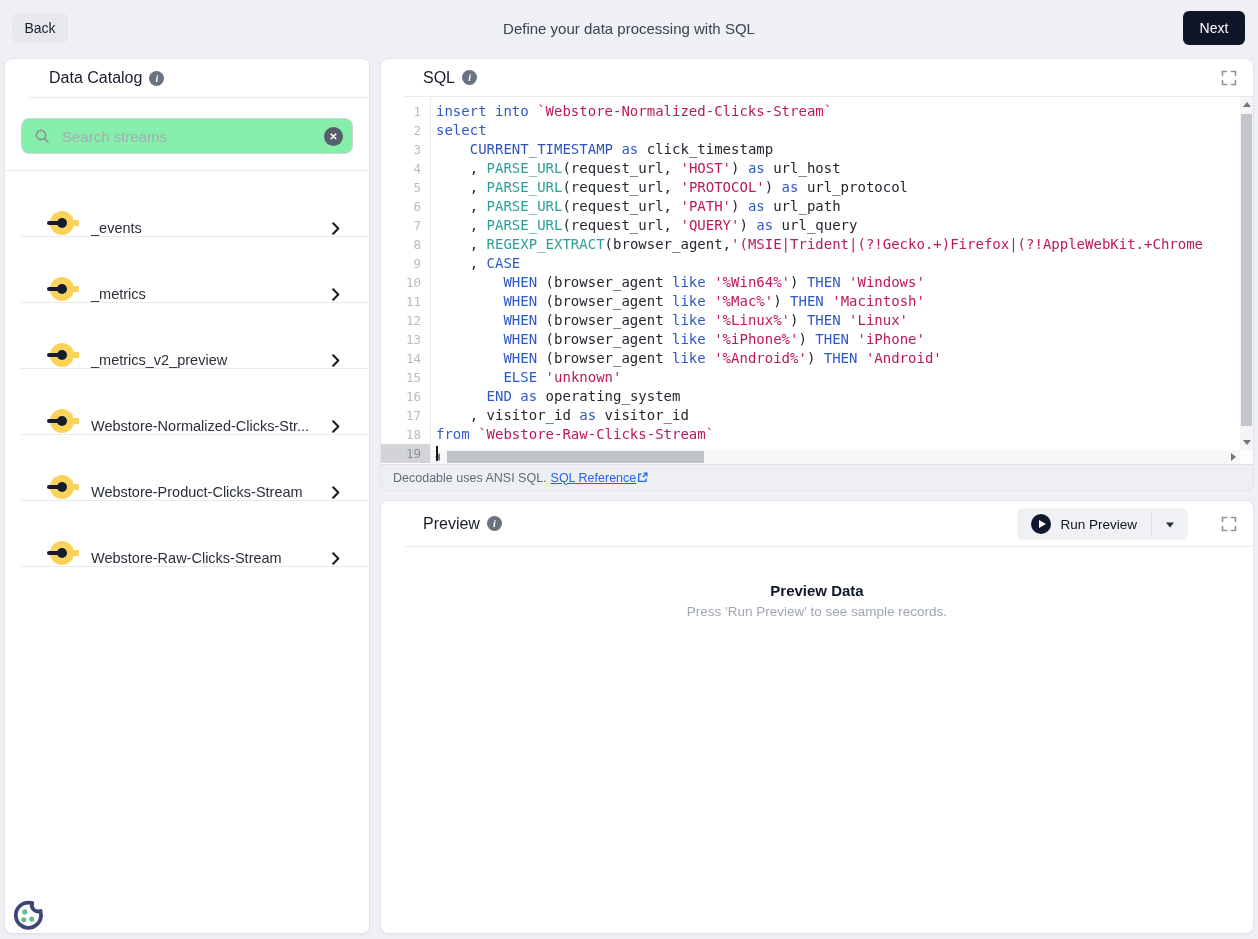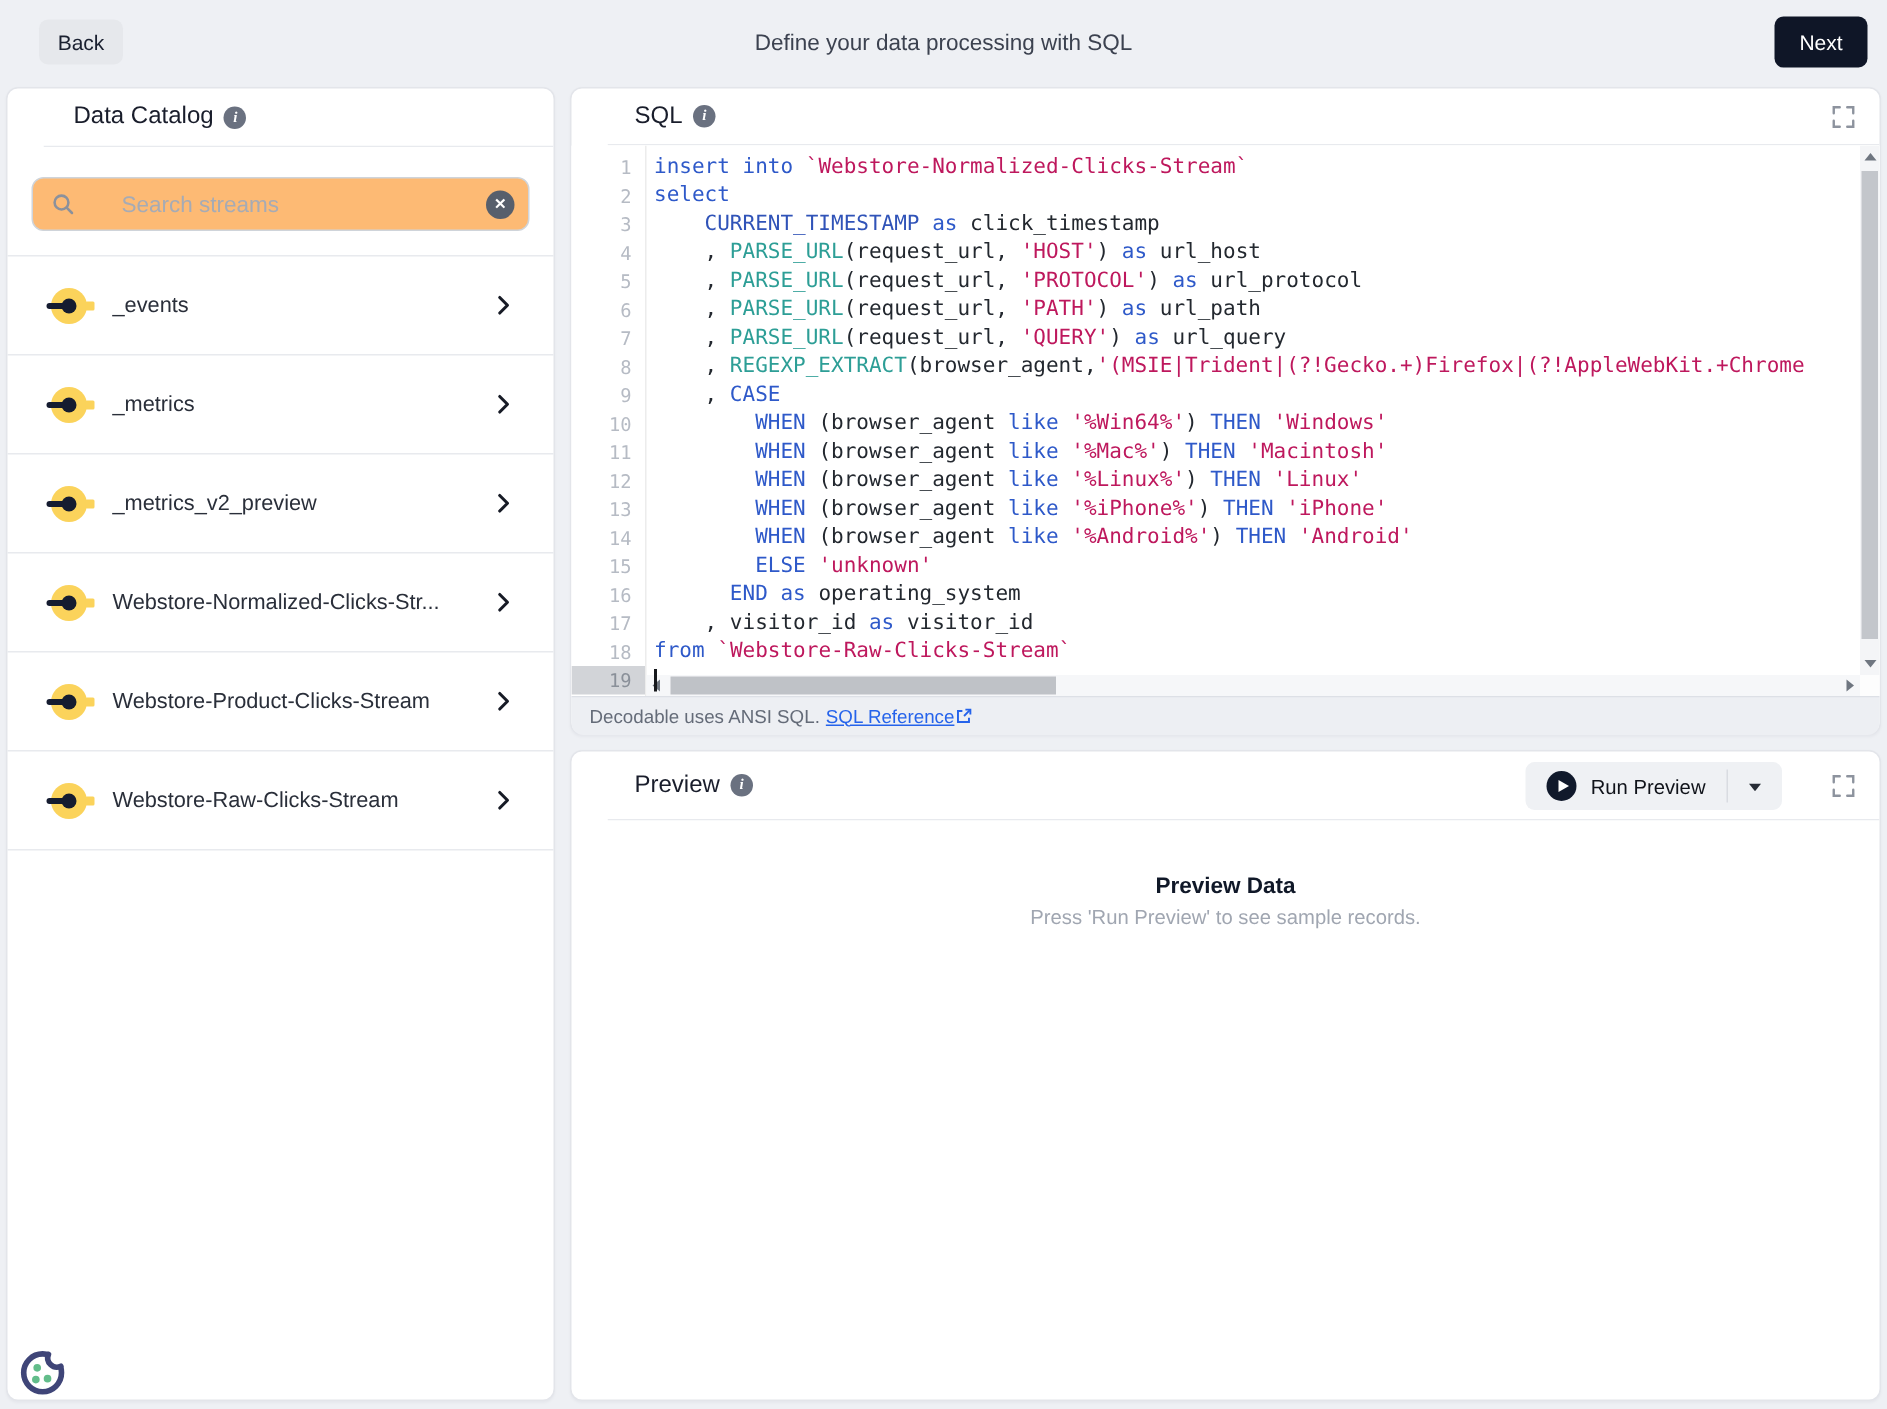--- a/index.html
+++ b/index.html
@@ -7,21 +7,21 @@
   body {
     background:#eef0f4;
     font-family:"Liberation Sans", sans-serif;
     color:#1c2230;
     position:relative;
     overflow:hidden;
   }
   
   .topbar { position:absolute; left:0; top:0; width:1258px; height:56px; }
   .back-btn {
-    position:absolute; left:26px; top:13px; width:56px; height:30px;
+    position:absolute; left:12px; top:13px; width:56px; height:30px;
     background:#e6e8ec; border:none; border-radius:6px;
     font:14px "Liberation Sans", sans-serif; color:#1a2030; cursor:pointer;
   }
   .page-title {
     position:absolute; left:0; right:0; top:20px; text-align:center;
     font-size:15px; color:#3c4250;
   }
   .next-btn {
     position:absolute; right:13px; top:11px; width:62px; height:34px;
     background:#0f1627; border:none; border-radius:6px;
@@ -40,31 +40,31 @@
   .info-icon { width:15px; height:15px; border-radius:50%; background:#6a7180; color:#fff;
                font:italic bold 10px "Liberation Serif", serif; display:inline-flex;
                align-items:center; justify-content:center; cursor:pointer; }
   .expand-btn { position:absolute; right:16px; top:50%; transform:translateY(-50%);
                 background:none; border:none; cursor:pointer; line-height:0; }
 
   
   .catalog-card .panel-header { height:39px; padding:0 20px; border-radius:8px 8px 0 0; }
   .search-wrap { padding:20px 16px 16px 16px; }
   .search-box { position:relative; height:36px; border:1px solid #cfd4da; border-radius:8px;
-                background:#fdba74; display:flex; align-items:center;padding-left:19px; }
+                background:#86efac; display:flex; align-items:center; }
   .search-box svg { position:absolute; left:12px; }
   .search-box input { flex:1; border:none; outline:none; background:transparent;
                       margin:0 36px 0 40px; font:15px "Liberation Sans", sans-serif; color:#30343c; }
   .search-box input::placeholder { color:#a6abb5; }
   .clear-btn { position:absolute; right:9px; top:8px; width:19px; height:19px; border:none;
                border-radius:50%; background:#575f6c; color:#fff; cursor:pointer;
                font:bold 10px/19px "Liberation Sans", sans-serif; padding:0; }
   .stream-list { border-top:1px solid #e8eaee; }
-  .stream-row { position:relative; height:66px; display:flex; align-items:center;
-                border-bottom:1px solid #e8eaee; cursor:pointer; padding-left:26px; }
+  .stream-row { position:relative; height:66px; display:flex; align-items:flex-end;
+                border-bottom:1px solid #e8eaee; cursor:pointer; padding-left:26px;margin-left:16px; }
   .stream-label { margin-left:12px; font-size:14.5px; color:#2a2f3a; }
   .stream-chevron { position:absolute; right:26px; }
   .stream-icon { position:relative; width:32px; height:26px; flex:0 0 32px; }
   .stream-icon .s-circle { position:absolute; left:3px; top:1px; width:24px; height:24px;
                            border-radius:50%; background:#fbd35b; }
   .stream-icon .s-nub { position:absolute; left:26px; top:10px; width:6px; height:6px;
                         background:#fbd35b; border-radius:1px; }
   .stream-icon .s-line { position:absolute; left:0; top:11px; width:16px; height:4px;
                          background:#151c30; border-radius:2px; }
   .stream-icon .s-dot { position:absolute; left:10px; top:8px; width:10px; height:10px;

